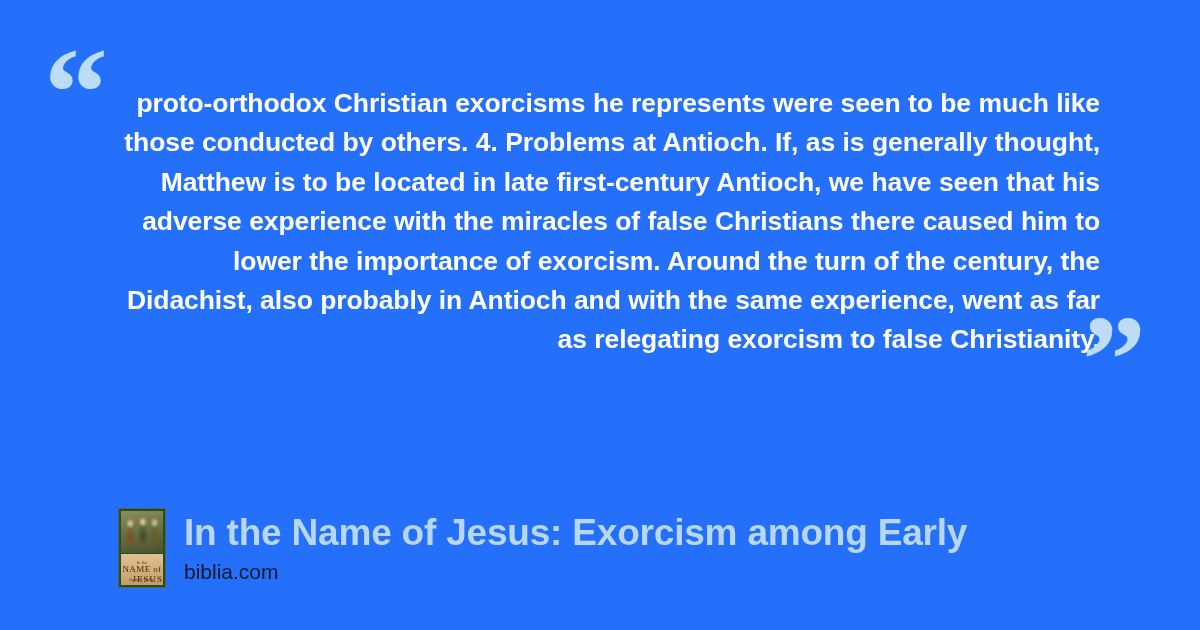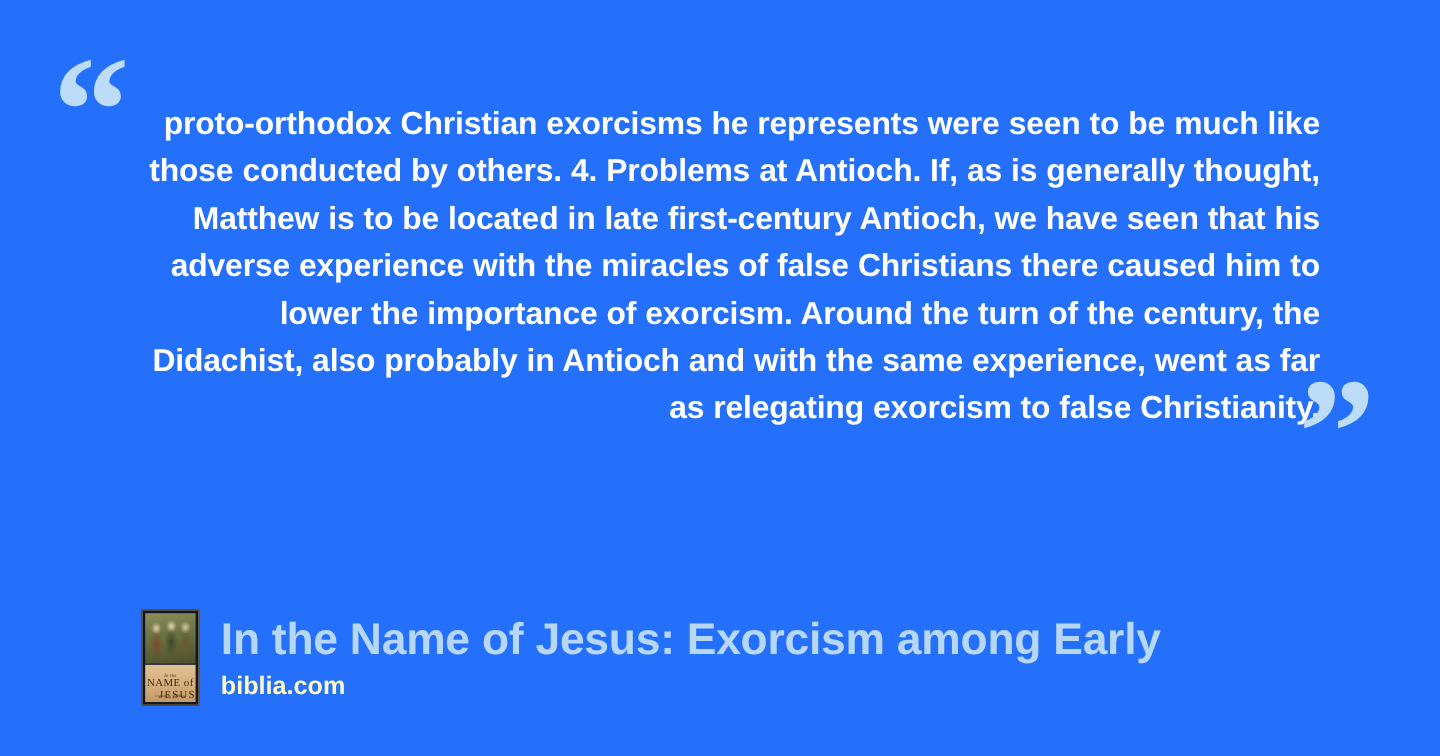--- a/index.html
+++ b/index.html
@@ -72,21 +72,21 @@
     display: flex;
     align-items: center;
     gap: 18px;
   }
 
   .book-cover {
     position: relative;
     width: 48px;
     height: 80px;
     flex: 0 0 auto;
-    background: #0f172a;
+    background: #14532d;
     border: 1px solid #6b5a3c;
     box-sizing: border-box;
     overflow: hidden;
   }
   .book-art {
     position: absolute;
     left: 2px;
     top: 2px;
     right: 2px;
     height: 42px;
@@ -173,23 +173,23 @@
   }
   .footer-title {
     color: #b6d7f7;
     font-size: 37px;
     font-weight: 700;
     line-height: 44px;
     letter-spacing: -0.2px;
     white-space: nowrap;
   }
   .footer-domain {
-    color: #fef9c3;
+    color: #0f172a;
     font-size: 21px;
-    font-weight: 700;
+    font-weight: 400;
     line-height: 26px;
     letter-spacing: 0px;
   }
 </style>
 </head>
 <body>
 
 <div class="card">
 
   <div class="quote-area">

